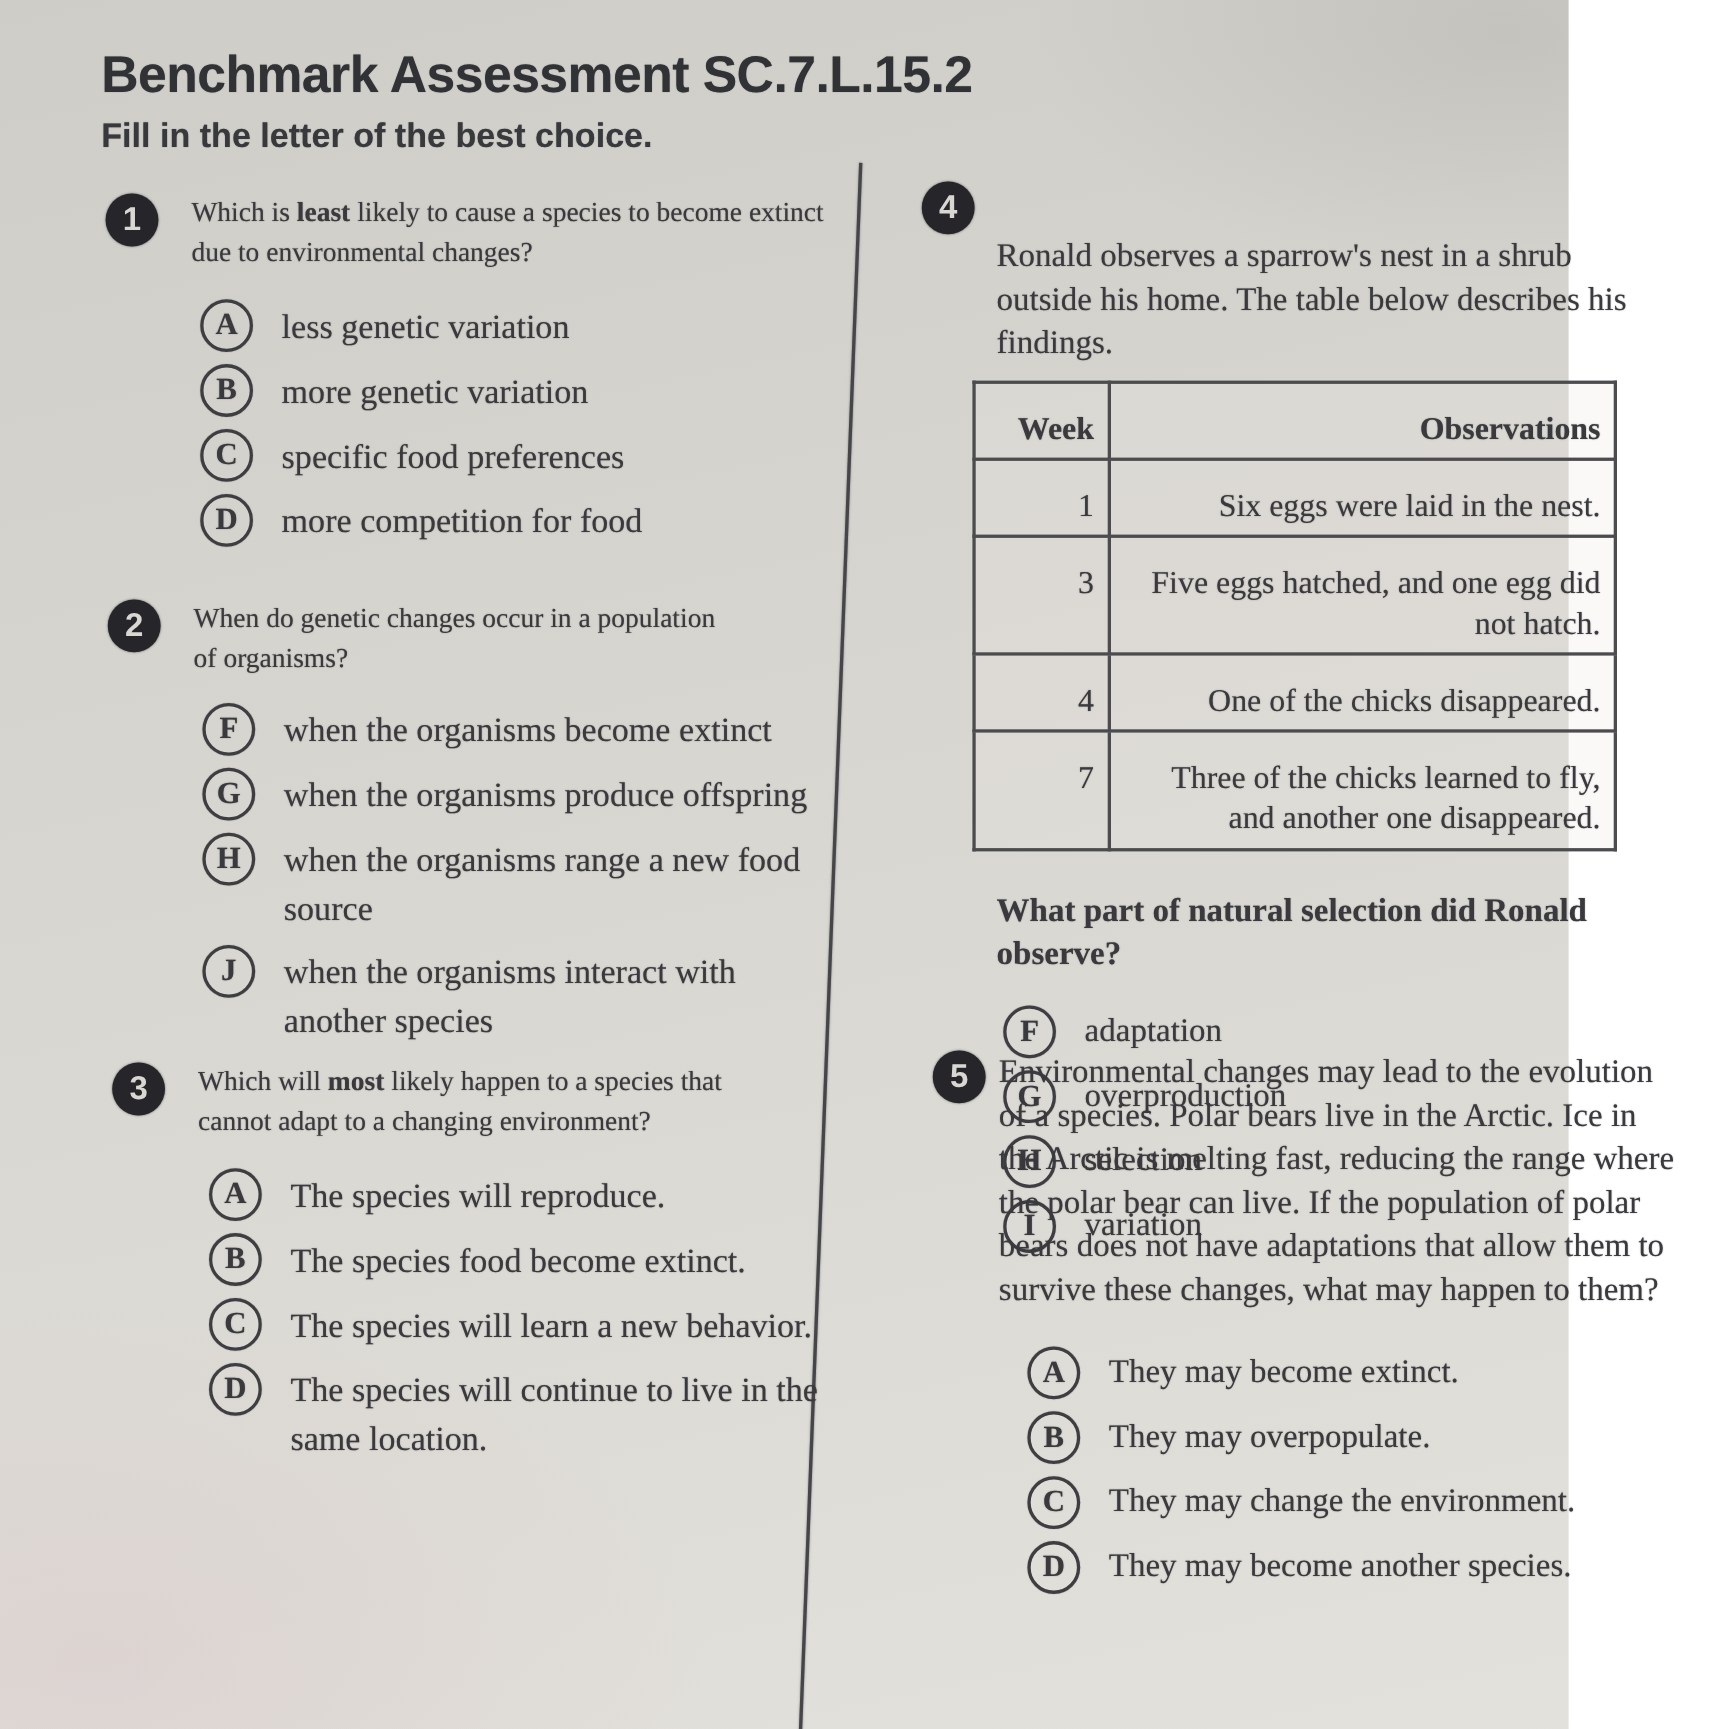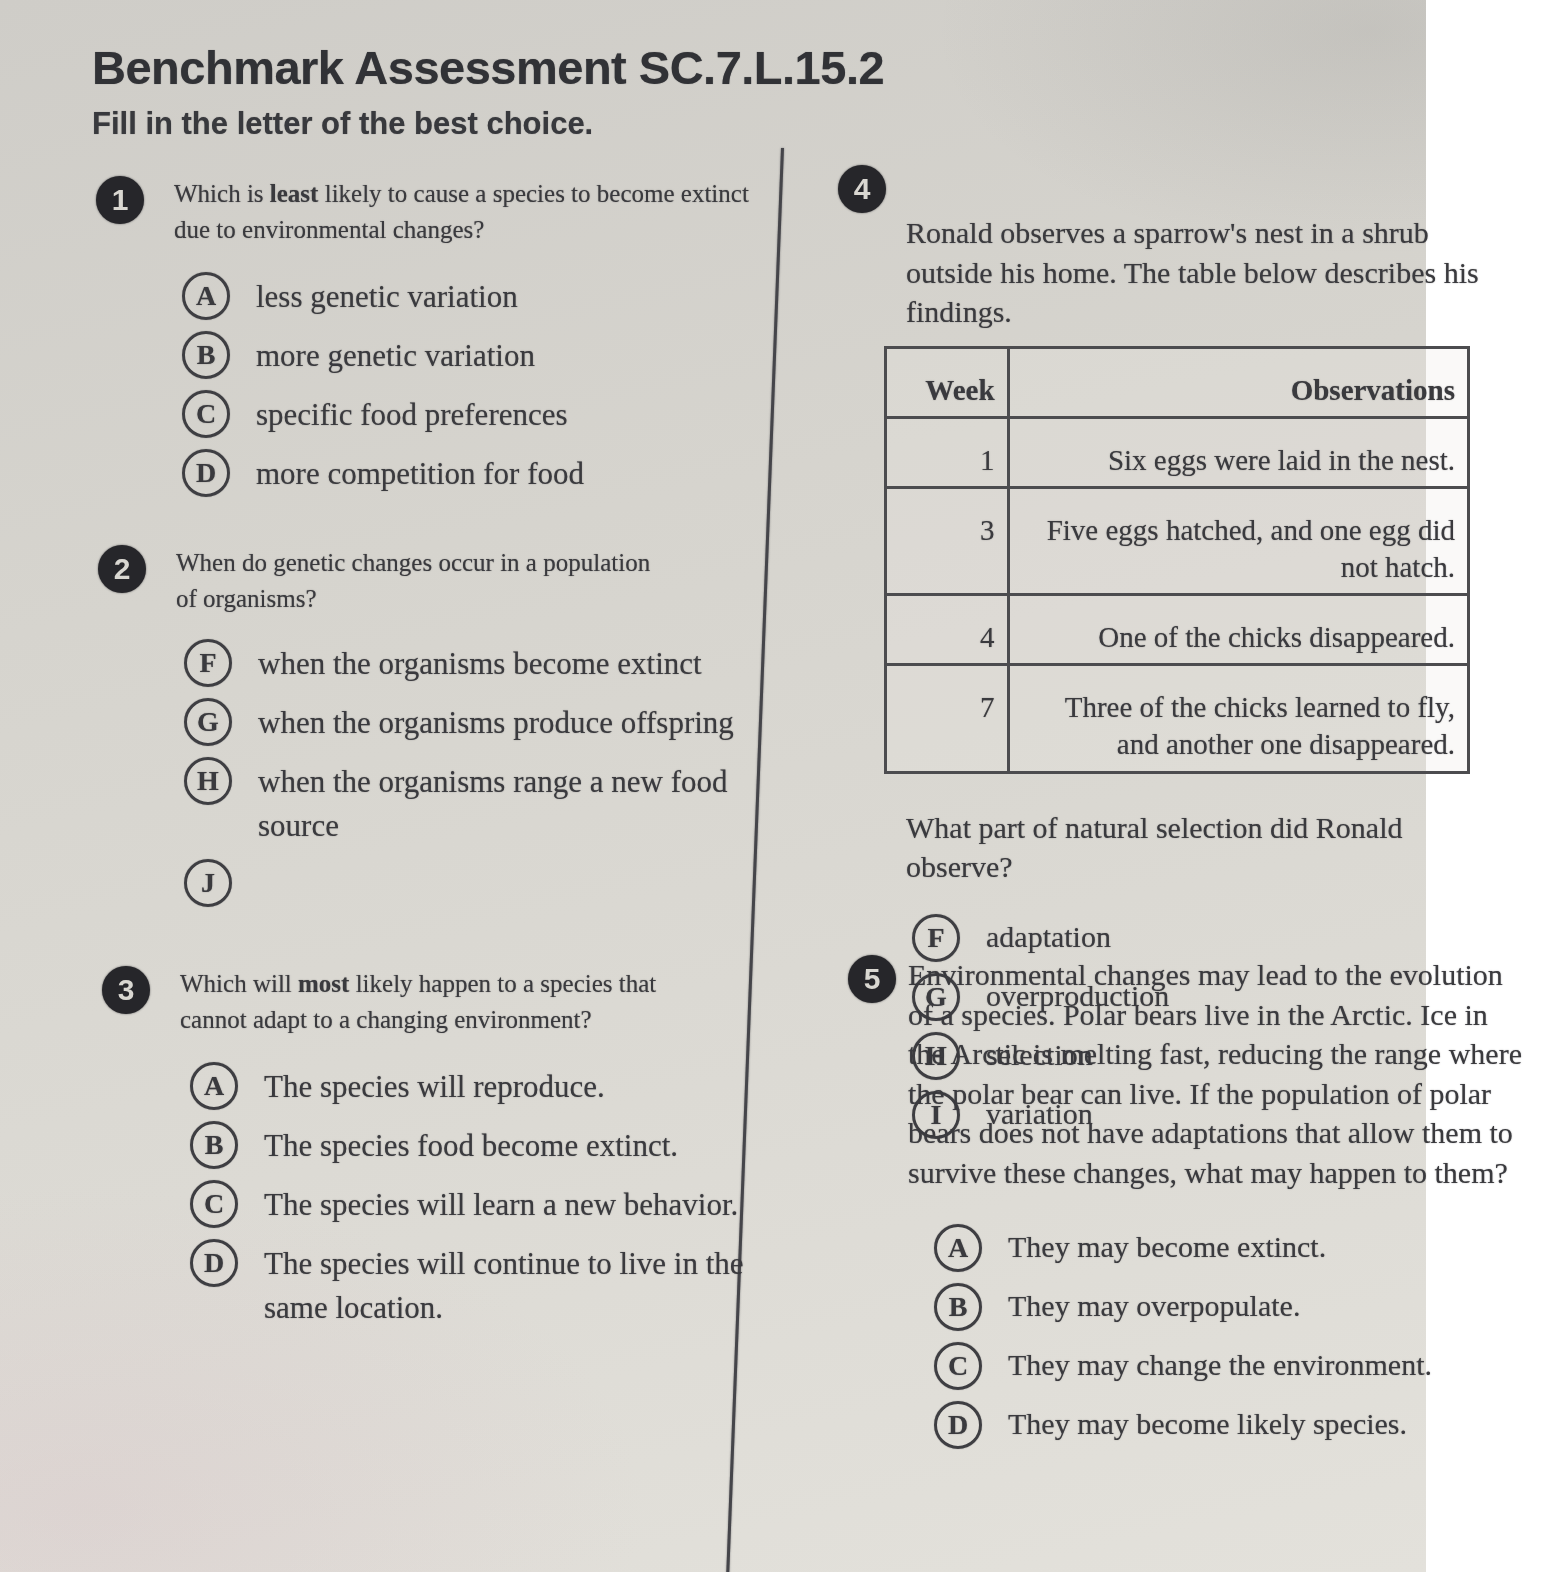--- a/index.html
+++ b/index.html
@@ -79,21 +79,21 @@
   }
   .obs-table th, .obs-table td {
     border: 3px solid #4c4c4f;
     font-size: 29px; line-height: 1.28;
     padding: 23px 12px 7px 12px;
     text-align: right; vertical-align: top;
     color: #3a3a3e;
   }
   .obs-table th { font-weight: 700; }
   .obs-table .col-week { width: 92px; }
-  .followup { margin-top: 34px; }
+  .followup { margin-top: 34px; font-weight: bold; }
 </style>
 </head>
 <body>
 
 <div class="page">
 
   <h1 class="page-title">Benchmark Assessment SC.7.L.15.2</h1>
   <div class="instruction ink">Fill in the letter of the best choice.</div>
   <div class="divider"></div>
 
@@ -134,20 +134,21 @@
         <div class="option">
           <span class="bubble ink">G</span>
           <span class="opt-label ink" style="width:520px;">when the organisms produce offspring</span>
         </div>
         <div class="option">
           <span class="bubble ink">H</span>
           <span class="opt-label ink" style="width:470px;">when the organisms range a new food source</span>
         </div>
         <div class="option">
           <span class="bubble ink">J</span>
+          <span class="opt-label ink" style="width:460px;">when the organisms interact with another species</span>
         </div>
       </div>
     </div>
   </section>
 
   <section class="question" style="left:102px; top:966px; width:690px;">
     <span class="q-badge">3</span>
     <div class="q-body">
       <p class="q-text ink" style="width:545px;"><span>Which will </span><span class="seg-bold">most</span><span> likely happen to a species that cannot adapt to a changing environment?</span></p>
       <div class="options" style="margin-left:10px; margin-top:14px;">
@@ -238,19 +239,19 @@
         <div class="option">
           <span class="bubble ink">B</span>
           <span class="opt-label ink">They may overpopulate.</span>
         </div>
         <div class="option">
           <span class="bubble ink">C</span>
           <span class="opt-label ink">They may change the environment.</span>
         </div>
         <div class="option">
           <span class="bubble ink">D</span>
-          <span class="opt-label ink">They may become likely species.</span>
+          <span class="opt-label ink">They may become another species.</span>
         </div>
       </div>
     </div>
   </section>
 
 </div>
 
 </body></html>

